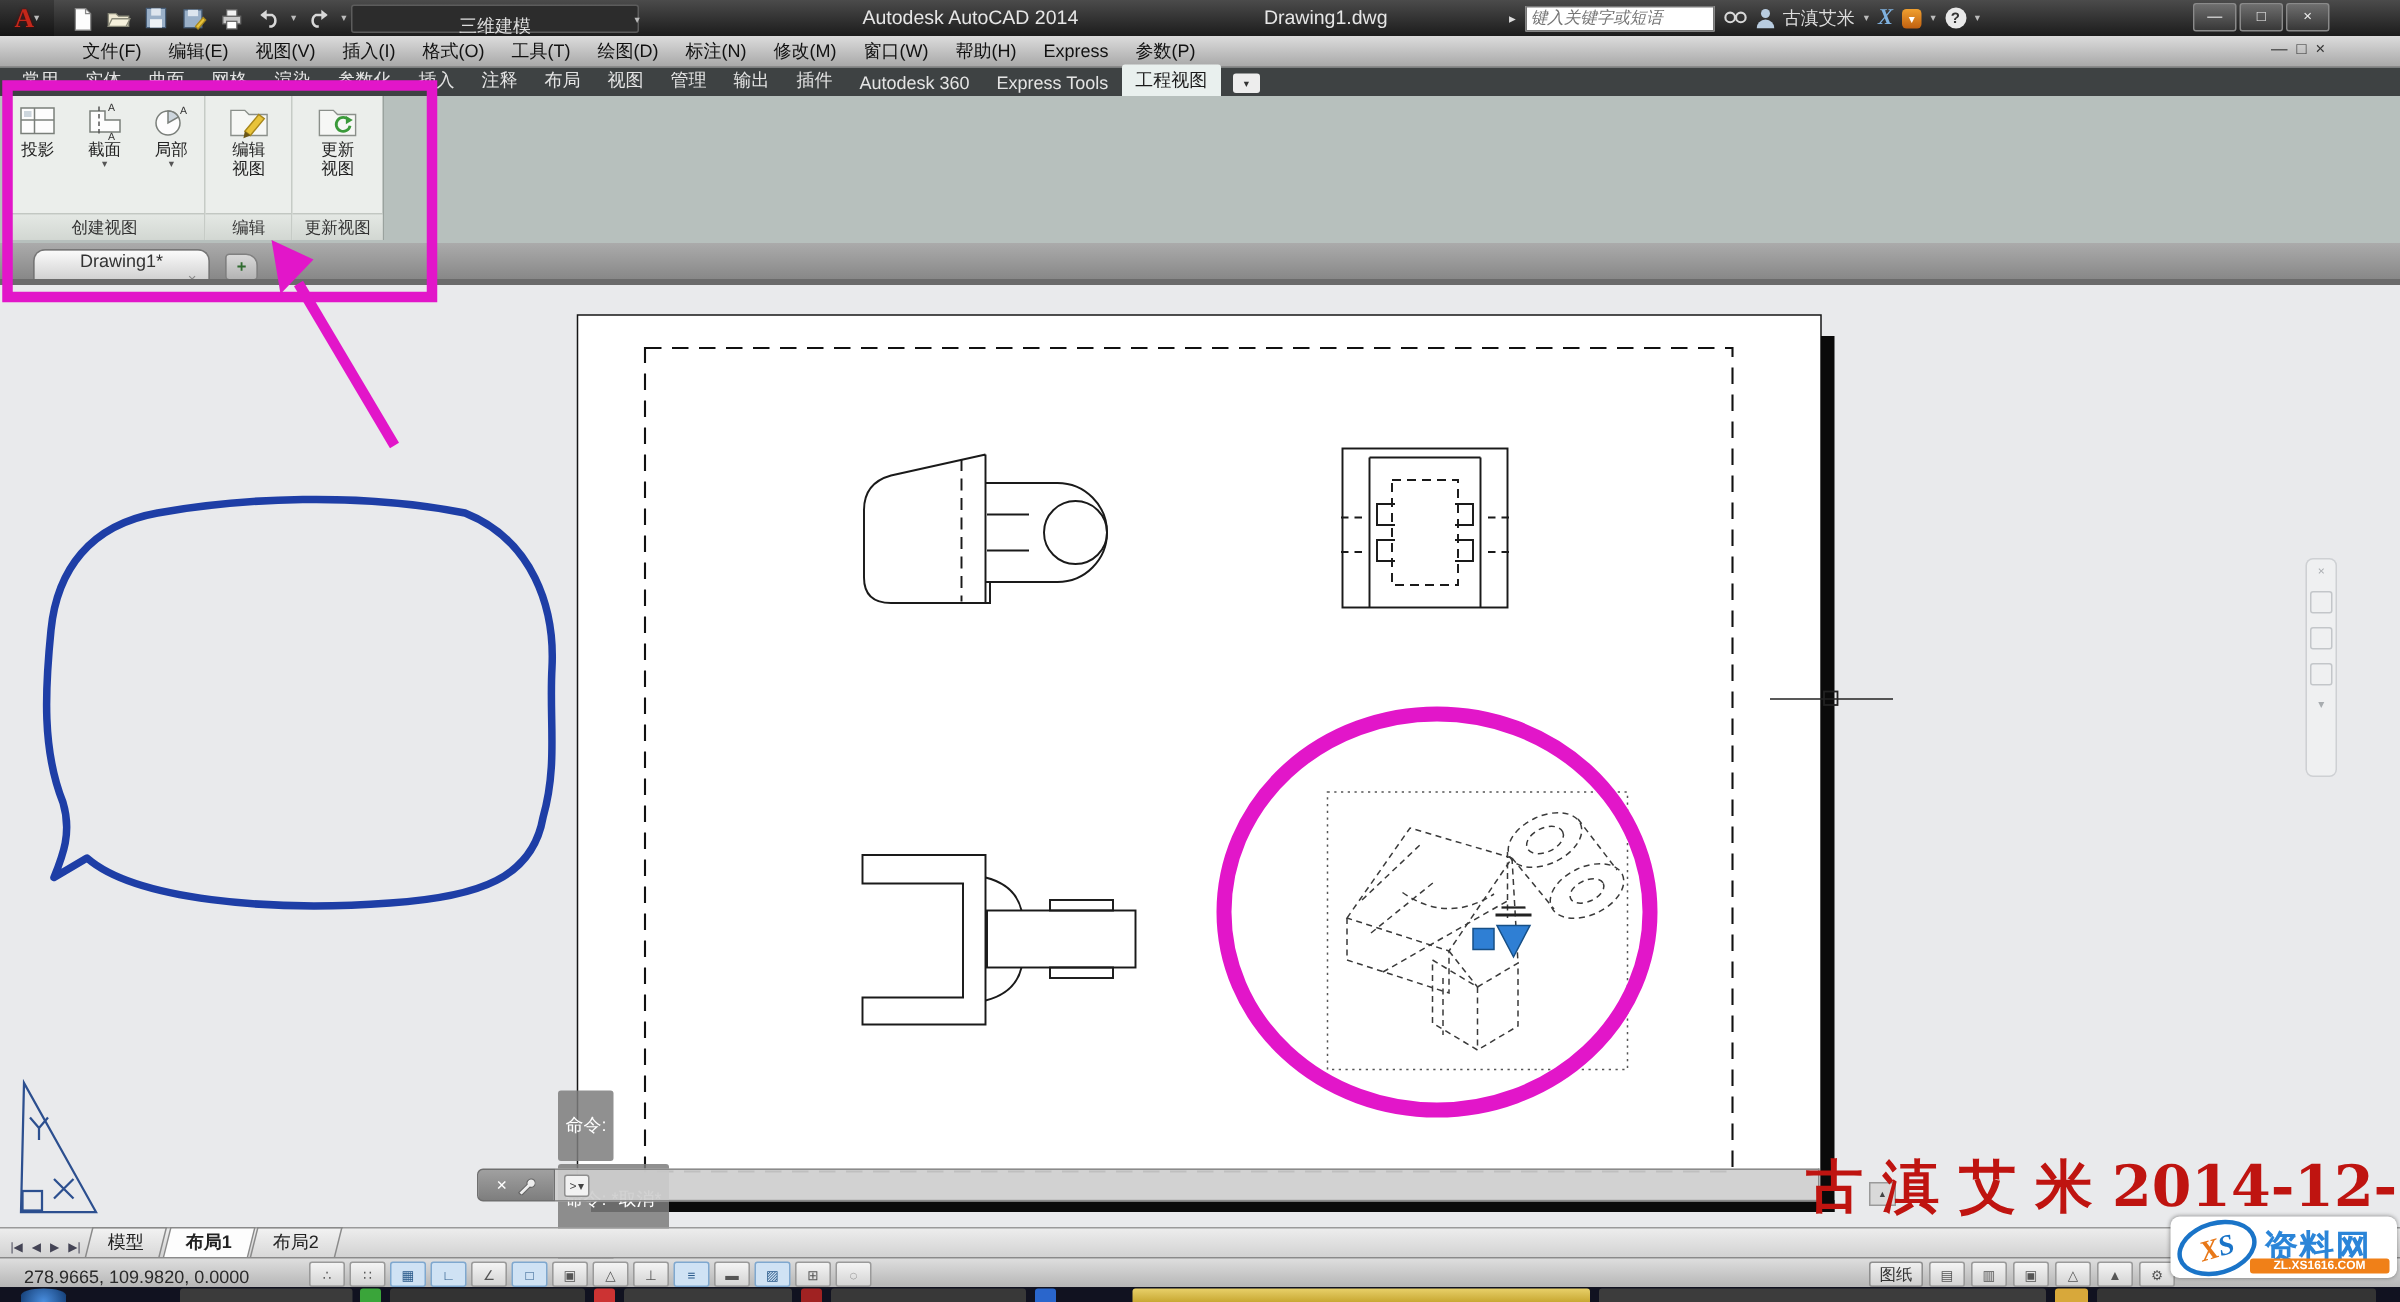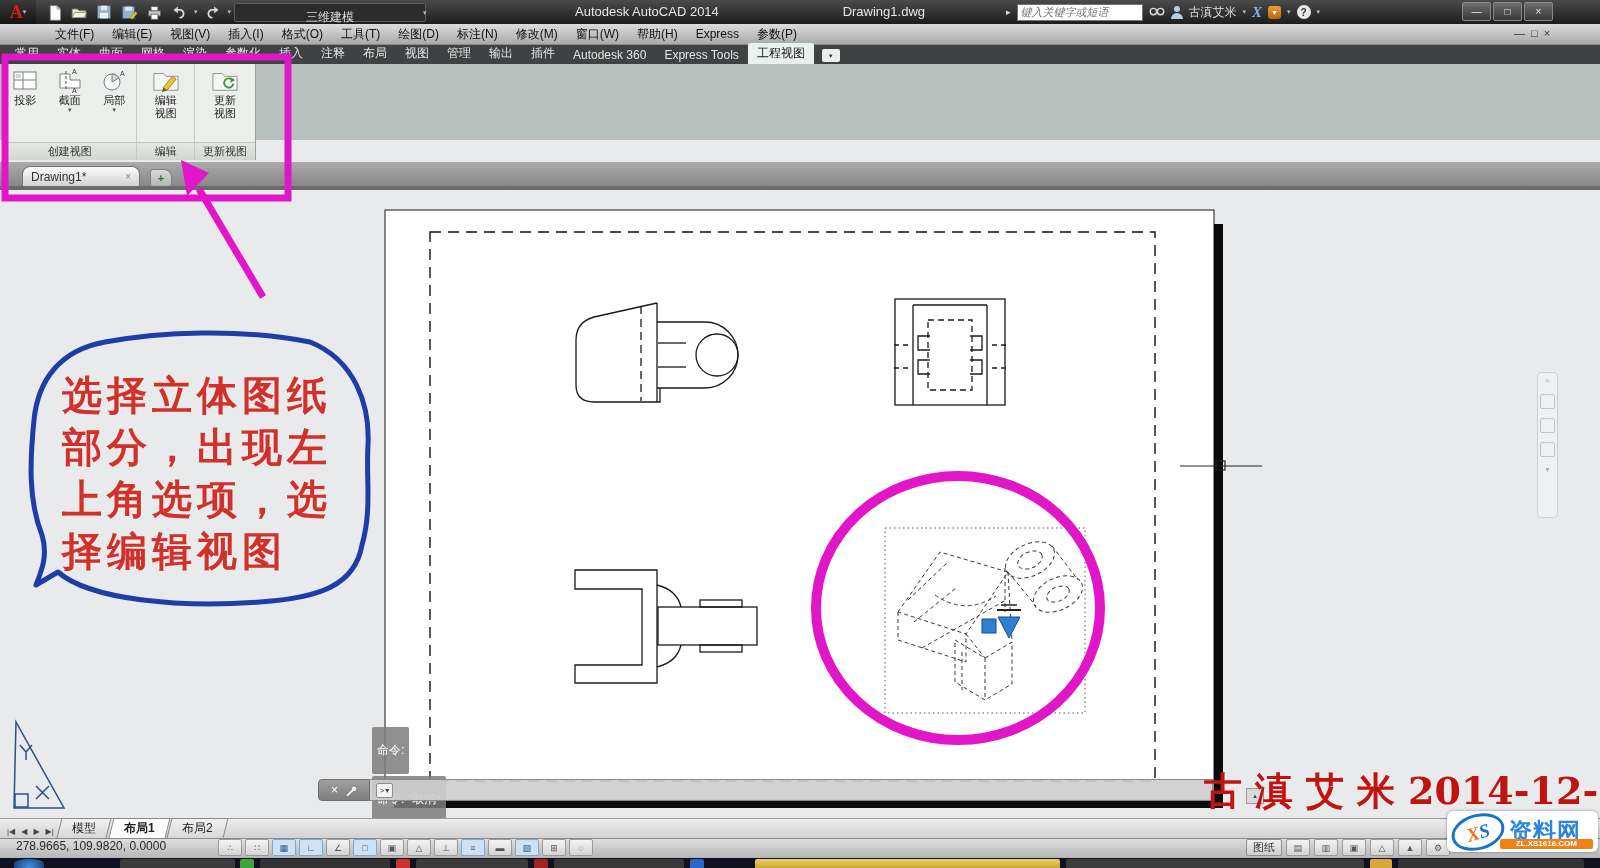--- a/index.html
+++ b/index.html
@@ -31,34 +31,34 @@
            display:flex;align-items:center;padding-left:46px;box-sizing:border-box;z-index:5;}
   .menuitem{font-size:12px;color:#111;padding:2px 9px;}
   .docwinbtns{left:1514px;top:27px;display:flex;gap:6px;color:#333;font-size:11px;z-index:5;}
   
   .tabrow{left:0;top:45px;width:1600px;height:19px;background:#3e4243;display:flex;align-items:flex-end;padding-left:6px;box-sizing:border-box;z-index:5;}
   .rtab{font-size:12px;color:#e4e4e4;padding:2px 9px 2px 9px;white-space:nowrap;}
   .rtab.active{background:#e9f0ee;color:#1a1a1a;border-radius:2px 2px 0 0;}
   .ribbontoggle{margin-left:8px;width:18px;height:13px;background:#ededed;border-radius:2px;color:#333;font-size:7px;
                 display:flex;align-items:center;justify-content:center;margin-bottom:2px;}
   
-  .ribbon{left:0;top:64px;width:1600px;height:76px;background:#b7c0bd;z-index:4;}
+  .ribbon{left:0;top:64px;width:1600px;height:126px;background:#b7c0bd;z-index:4;}
   .panelwrap{left:3px;top:0;width:252px;height:96px;background:#ebeeeb;display:flex;border-right:1px solid #9aa29e;}
   .rpanel{display:flex;flex-direction:column;border-right:1px solid #c6cbc6;}
   .rpanel .btns{flex:1;display:flex;align-items:flex-start;justify-content:space-around;padding-top:4px;}
   .rpanel .foot{height:17px;background:linear-gradient(#e4e8e4,#d2d7d2);border-top:1px solid #c2c7c2;
                 font-size:11px;color:#333;display:flex;align-items:center;justify-content:center;}
   .rbtn{display:flex;flex-direction:column;align-items:center;font-size:11px;color:#222;line-height:13px;}
   .rbtn .cd{font-size:7px;color:#555;line-height:6px;}
   
   .filetabs{left:0;top:162px;width:1600px;height:28px;background:linear-gradient(#ababab,#828282);z-index:4;}
   .filetabs .bstrip{position:absolute;left:0;bottom:0;width:100%;height:4px;background:#6b6b6b;}
   .ftab{position:absolute;left:22px;top:4px;width:118px;height:20px;background:linear-gradient(#fbfbfb,#d2d2d2);
         border:1px solid #767676;border-bottom:none;border-radius:8px 8px 0 0;display:flex;align-items:center;
-        padding:0 8px;box-sizing:border-box;font-size:12px;color:#333;}
+        padding:0 8px;box-sizing:border-box;font-size:12px;color:#333;flex-direction:column;}
   .ftab .fx{margin-left:auto;color:#8a8a8a;font-size:10px;}
   .newtabbtn{position:absolute;left:150px;top:7px;width:20px;height:16px;background:linear-gradient(#d9d9d9,#b3b3b3);
              border:1px solid #808080;border-radius:3px 8px 3px 3px;color:#2f6b2f;font-size:11px;font-weight:bold;
              display:flex;align-items:center;justify-content:center;}
   
   .cv{left:0;top:0;width:1600px;height:868px;z-index:2;pointer-events:none;}
   .annsvg{left:0;top:0;width:1600px;height:868px;z-index:6;pointer-events:none;}
   .bubbletext{left:62px;top:369px;width:305px;z-index:7;color:#d0312a;font-size:40px;line-height:52px;
               font-weight:600;letter-spacing:5px;white-space:nowrap;}
   .chips{left:372px;top:727px;z-index:3;display:flex;flex-direction:column;align-items:flex-start;gap:2px;}
@@ -83,21 +83,21 @@
   
   .layoutbar{left:0;top:818px;width:1600px;height:20px;background:linear-gradient(#ededed,#d2d2d2);
              border-top:1px solid #9a9a9a;display:flex;align-items:flex-end;padding-left:4px;box-sizing:border-box;z-index:3;}
   .lnav{font-size:8px;color:#445;padding:2px 3px;}
   .ltab{margin-left:2px;padding:1px 12px;border:1px solid #8a8a8a;border-bottom:none;background:linear-gradient(#f2f2f2,#d8d8d8);
         transform:skewX(-14deg);font-size:12px;color:#222;}
   .ltab>span{display:inline-block;transform:skewX(14deg);}
   .ltab.active{background:#fdfdfd;font-weight:bold;}
   
   .statusbar{left:0;top:838px;width:1600px;height:20px;background:linear-gradient(#dedede,#b6b6b6);
-             border-top:1px solid #8a8a8a;display:flex;align-items:flex-start;box-sizing:border-box;z-index:3;gap:12px;}
+             border-top:1px solid #8a8a8a;display:flex;align-items:flex-end;box-sizing:border-box;z-index:3;}
   .coords{width:190px;padding-left:16px;font-size:12px;color:#2a2a2a;}
   .toggles{display:flex;gap:3px;}
   .t{width:22px;height:15px;border:1px solid #9a9a9a;border-radius:2px;background:linear-gradient(#f4f4f4,#d4d4d4);
      font-size:9px;color:#555;display:flex;align-items:center;justify-content:center;}
   .t.pressed{background:#cfe2f4;border-color:#7fa8cf;color:#2a5a8a;}
   .srspacer{flex:1;}
   .srgroup{display:flex;gap:4px;align-items:center;margin-right:150px;padding-left:20px;}
   .paperbtn{border:1px solid #8f8f8f;border-radius:2px;background:linear-gradient(#f0f0f0,#cfcfcf);
             font-size:11px;color:#333;padding:0 6px;height:15px;display:flex;align-items:center;}
   
@@ -448,26 +448,20 @@
   </div>
   <div class="abs popupbox">▴</div>
 
   <svg class="abs annsvg" viewBox="0 0 1600 868">
     <rect x="5" y="57" width="283" height="141" fill="none" stroke="#e216c9" stroke-width="7"></rect>
     <path d="M199,189 Q228,238 263,297" fill="none" stroke="#e216c9" stroke-width="7"></path>
     <polygon points="181,160 209,173 187,196" fill="#e216c9"></polygon>
     <ellipse cx="958" cy="608" rx="142" ry="132" fill="none" stroke="#e216c9" stroke-width="10"></ellipse>
     <path d="M105,342 C60,350 38,380 34,420 C30,460 28,500 42,535 C48,555 42,570 36,585 L58,572 C90,600 180,608 260,602 C320,598 355,585 362,545 C372,510 366,480 368,445 C370,405 355,360 310,342 C240,328 160,332 105,342 Z" fill="none" stroke="#1e3ea6" stroke-width="5" stroke-linejoin="round"></path>
   </svg>
-  <div class="abs bubbletext">
-    <div>选择立体图纸</div>
-    <div>部分，出现左</div>
-    <div>上角选项，选</div>
-    <div>择编辑视图</div>
-  </div>
 
   <div class="abs layoutbar">
     <span class="lnav">|◀</span>
     <span class="lnav">◀</span>
     <span class="lnav">▶</span>
     <span class="lnav">▶|</span>
     <span class="ltab"><span>模型</span></span>
     <span class="ltab active"><span>布局1</span></span>
     <span class="ltab"><span>布局2</span></span>
   </div>

